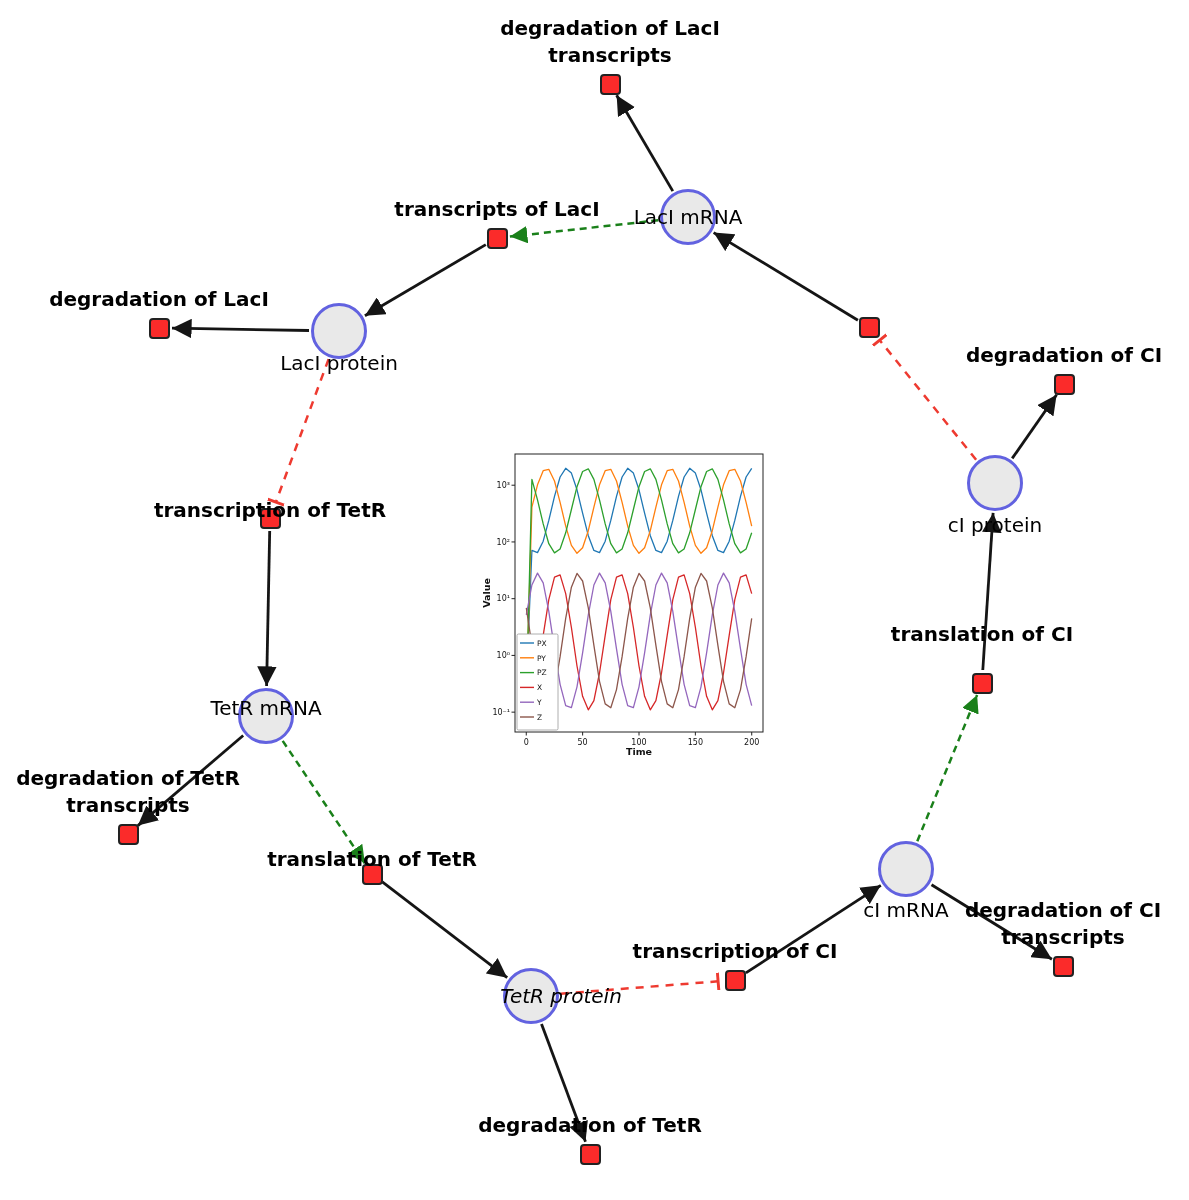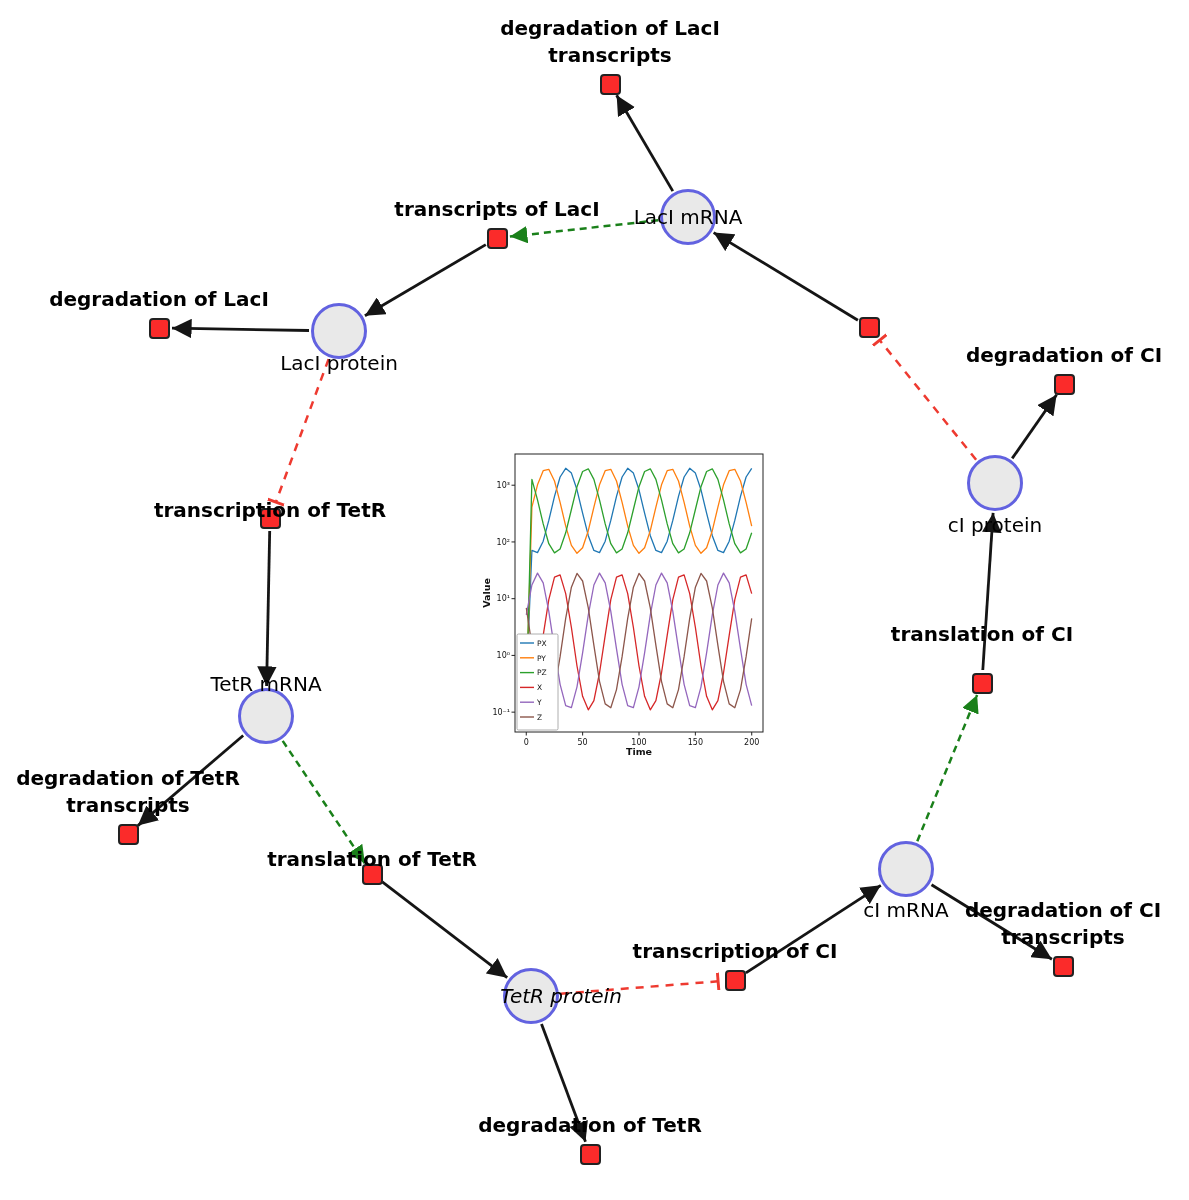--- a/index.html
+++ b/index.html
@@ -76,21 +76,21 @@
         <line x1="976.1" y1="459.7" x2="879.7" y2="340.2" stroke="#ee3a30" stroke-width="2.5" stroke-dasharray="8 7" marker-end="url(#tbar-red)"></line>
       </g>
   </svg>
 
   <div id="nodes-layer">
       <div class="species-node" style="left: 660px; top: 189px;"></div>
       <div class="species-label" style="left: 688px; top: 217px;">LacI mRNA</div>
       <div class="species-node" style="left: 311px; top: 303px;"></div>
       <div class="species-label" style="left: 339px; top: 331px; margin-top: 32px;">LacI protein</div>
       <div class="species-node" style="left: 238px; top: 688px;"></div>
-      <div class="species-label" style="left: 266px; top: 684px;">TetR mRNA</div>
+      <div class="species-label" style="left: 266px; top: 708px;">TetR mRNA</div>
       <div class="species-node" style="left: 503px; top: 968px;"></div>
       <div class="species-label" style="left: 561px; top: 996px; font-style: italic;">TetR protein</div>
       <div class="species-node" style="left: 878px; top: 841px;"></div>
       <div class="species-label" style="left: 906px; top: 910px;">cI mRNA</div>
       <div class="species-node" style="left: 967px; top: 455px;"></div>
       <div class="species-label" style="left: 995px; top: 483px; margin-top: 42px;">cI protein</div>
       <div class="reaction-node" style="left: 599.5px; top: 73.5px;"></div>
       <div class="reaction-label" style="left: 610px; top: 69px;">
         <div>degradation of LacI</div>
         <div>transcripts</div>

